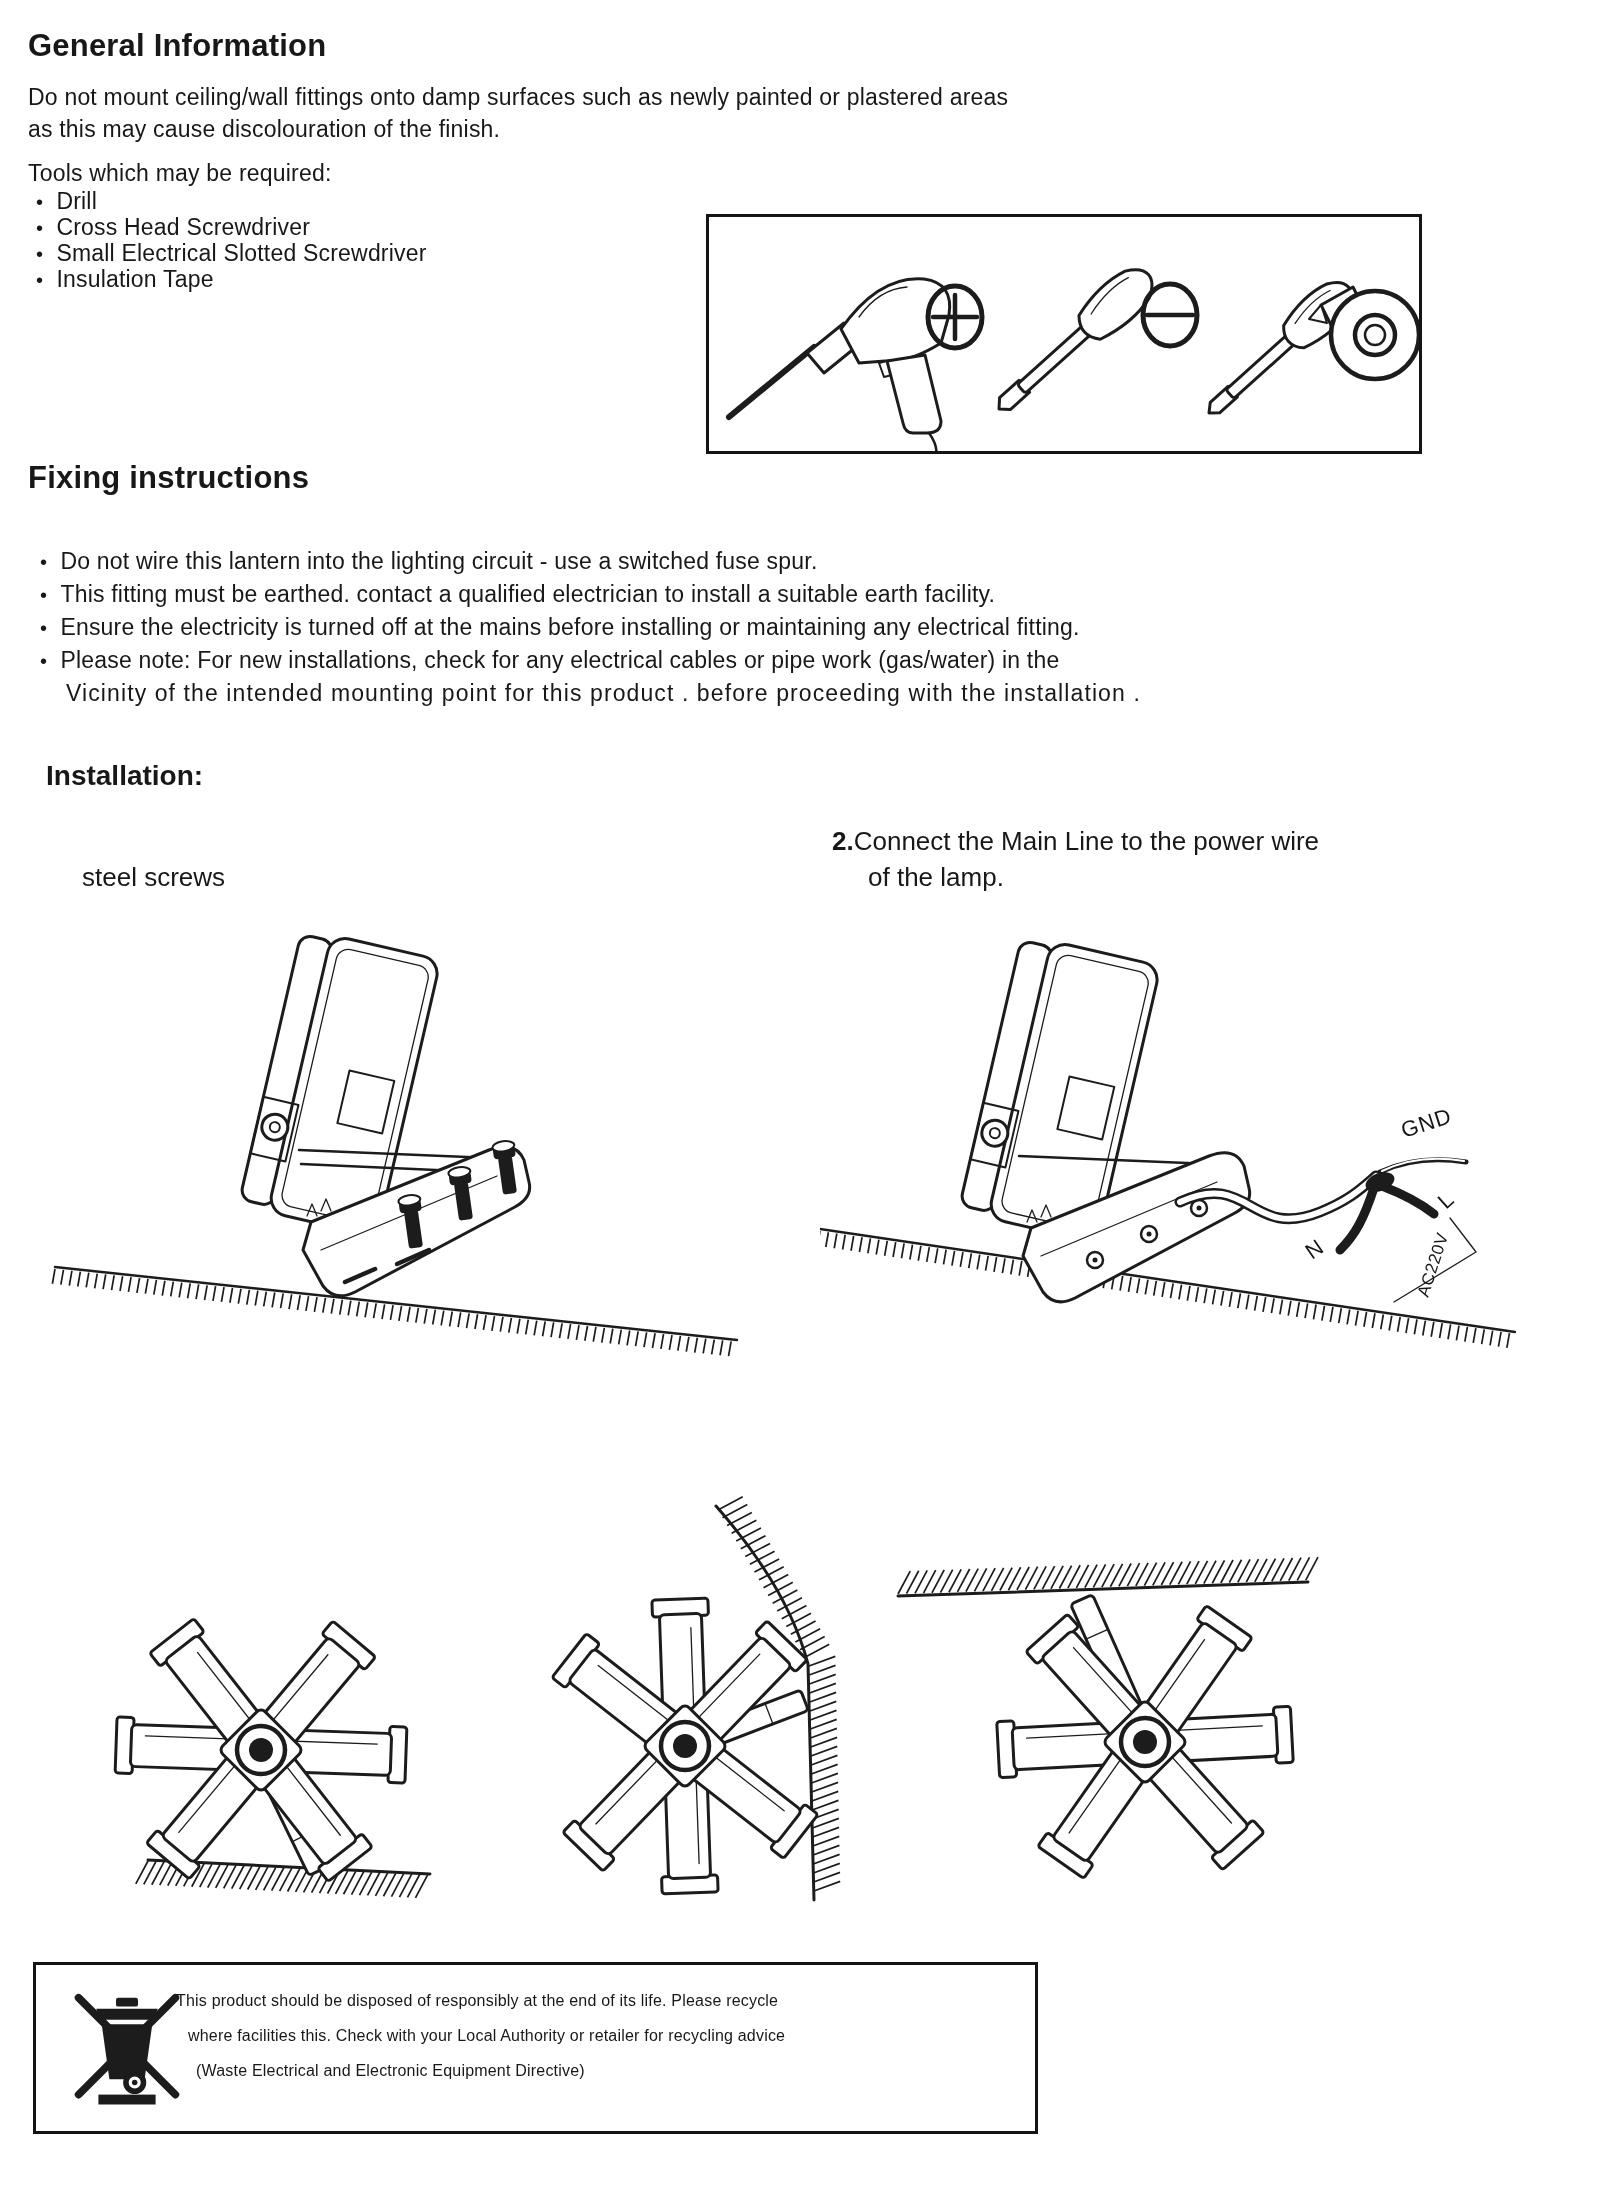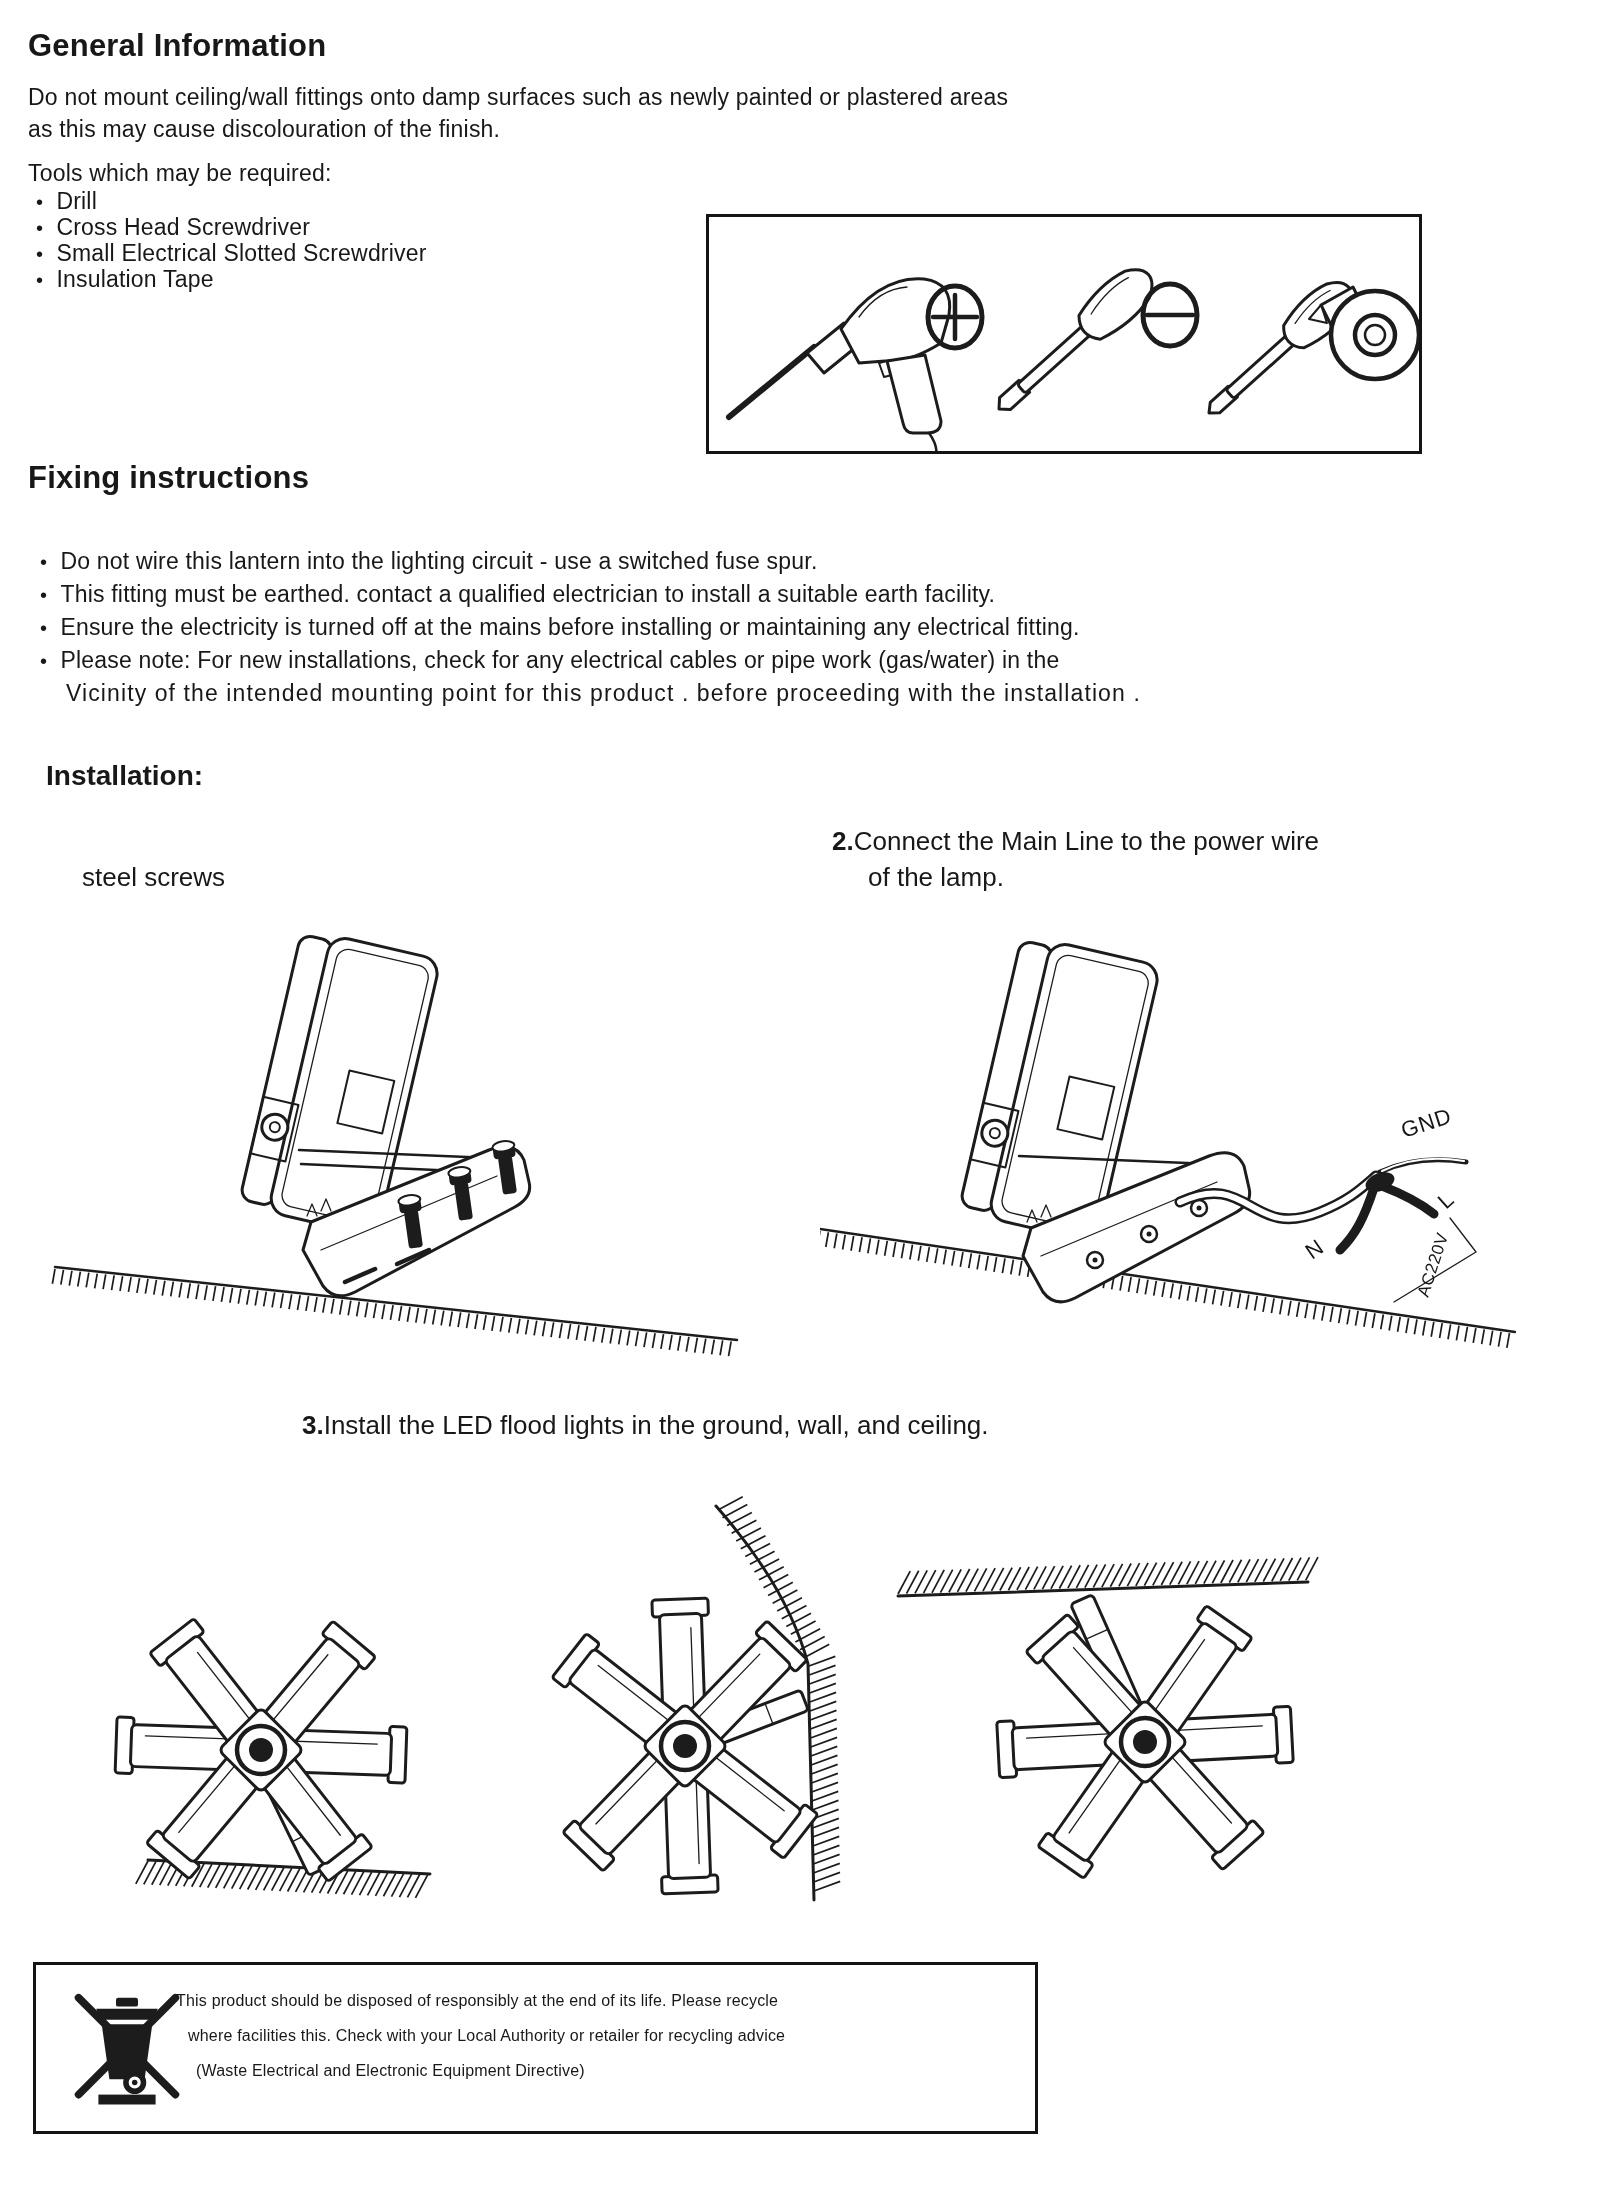--- a/index.html
+++ b/index.html
@@ -353,21 +353,20 @@
       <path class="ink w9" d="M562,266 C588,276 604,286 614,294"></path>
       <path class="ink w9" d="M554,268 C544,298 536,314 520,330"></path>
       <path class="ink thin" d="M630,298 L656,332 L574,382"></path>
       <text class="lbl" x="584" y="218" transform="rotate(-18 584 218)">GND</text>
       <text class="lbl" x="626" y="290" transform="rotate(-42 626 290)">L</text>
       <text class="lbl" x="492" y="340" transform="rotate(-35 492 340)">N</text>
       <text class="lbl-sm" x="608" y="378" transform="rotate(-72 608 378)">AC220V</text>
     </g>
   </svg>
 
-  <div class="abs step-t" style="left:302px;top:1410px"><b>3.</b><span>Install the LED flood lights in the ground, wall, and ceiling.</span></div>
 
   <svg class="abs" style="left:78px;top:1488px" width="440" height="440" viewBox="0 0 440 440">
     <line class="ink" x1="70" y1="372" x2="352" y2="386"></line>
     <g data-hatch="70,373,352,387,8,26,118">
         <line x1="70" y1="373" x2="57.79373936756684" y2="395.9566374143321"></line>
         <line x1="77.99015952734698" y1="373.39667458646403" x2="65.78389889491382" y2="396.3533120007961"></line>
         <line x1="85.98031905469395" y1="373.79334917292806" x2="73.7740584222608" y2="396.74998658726014"></line>
         <line x1="93.97047858204093" y1="374.1900237593921" x2="81.76421794960777" y2="397.14666117372417"></line>
         <line x1="101.96063810938789" y1="374.5866983458561" x2="89.75437747695473" y2="397.5433357601882"></line>
         <line x1="109.95079763673486" y1="374.98337293232015" x2="97.7445370043017" y2="397.94001034665223"></line>

